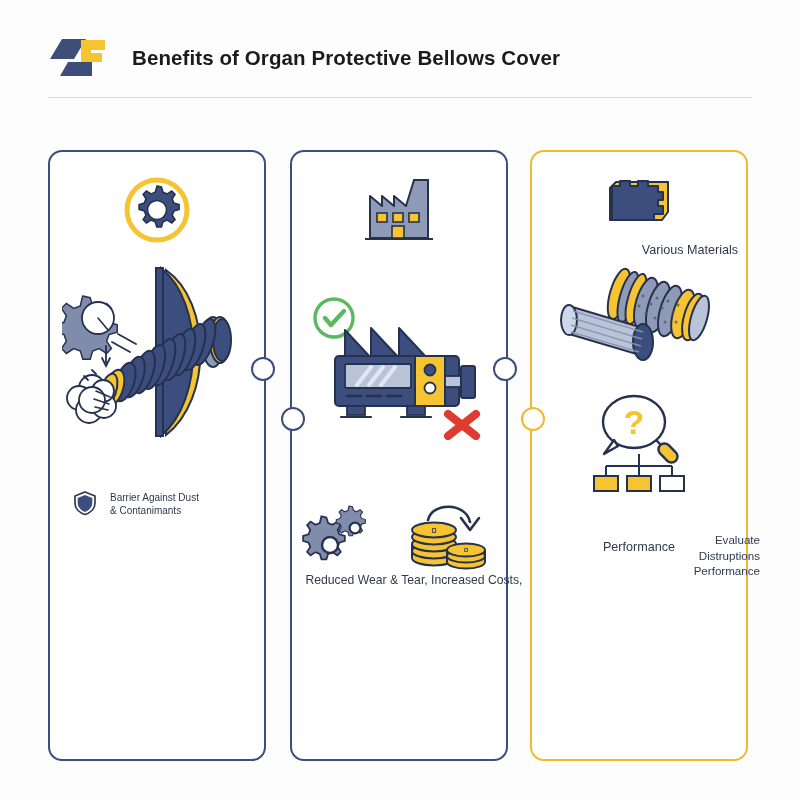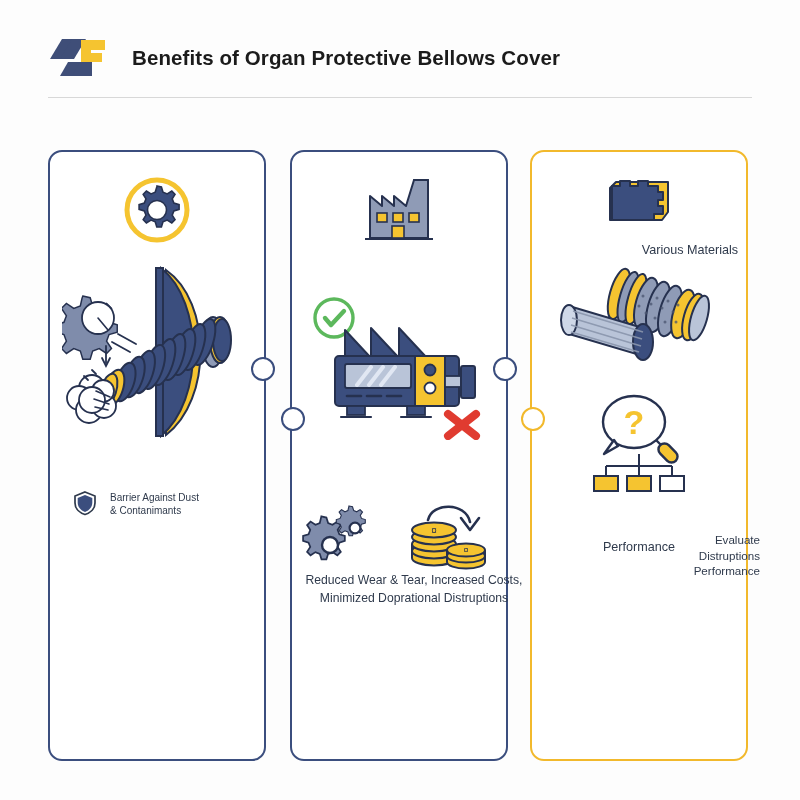--- a/index.html
+++ b/index.html
@@ -246,21 +246,20 @@
           </g>
           <text x="166" y="53" font-size="9" text-anchor="middle" fill="#26314f" font-family="'Liberation Sans',sans-serif">¤</text>
 
           <path d="M128 20 C132 2 166 2 170 22" fill="none" stroke="#26314f" stroke-width="2.6" stroke-linecap="round"></path>
           <path d="M161 18 L170 30 L179 18" fill="none" stroke="#26314f" stroke-width="2.6" stroke-linecap="round" stroke-linejoin="round"></path>
         </g>
       </svg>
 
       <div class="cap2">
         <span>Reduced Wear &amp; Tear, Increased Costs,</span>
-        <span>Minimized Doprational  Distruptions</span>
       </div>
     </div>
     <div class="dot navy" style="left:-11px;top:255px;"></div>
     <div class="dot navy" style="right:-11px;top:205px;"></div>
   </div>
 
   <div class="card gold" id="card3">
     <div class="cardinner">
 
       <svg class="illo" width="74" height="64" viewBox="0 0 74 64" style="margin-top:18px">

